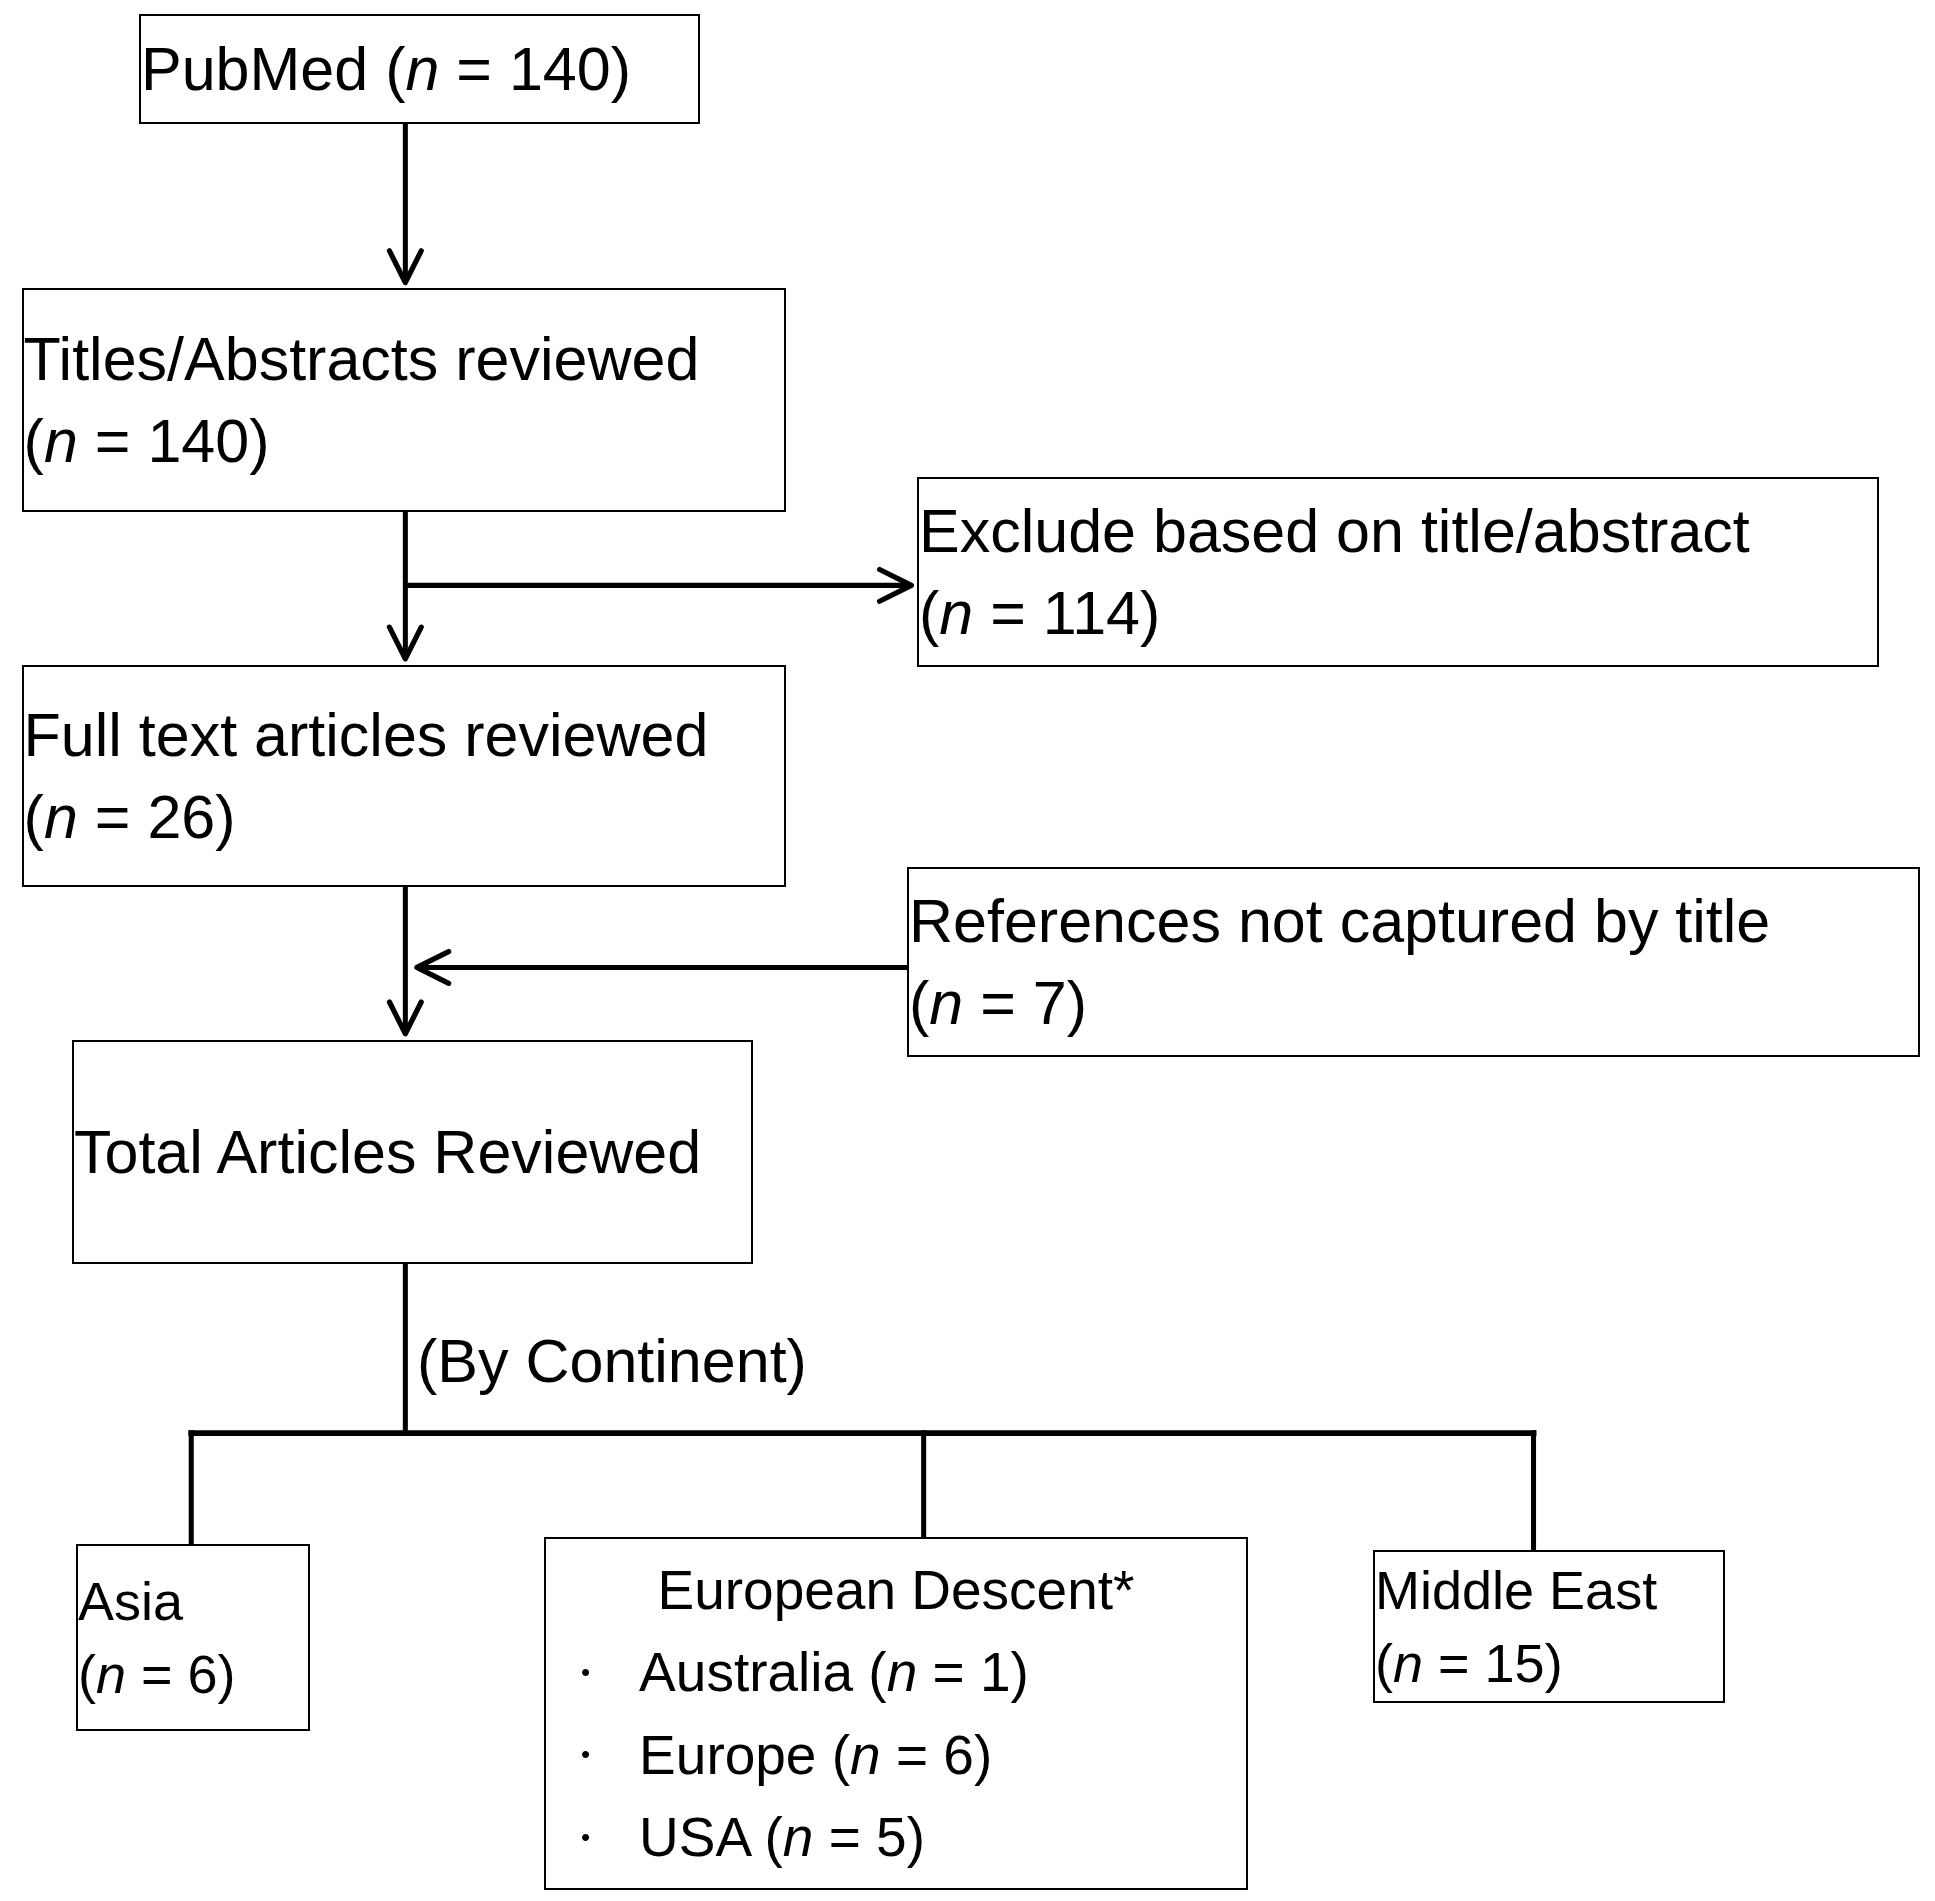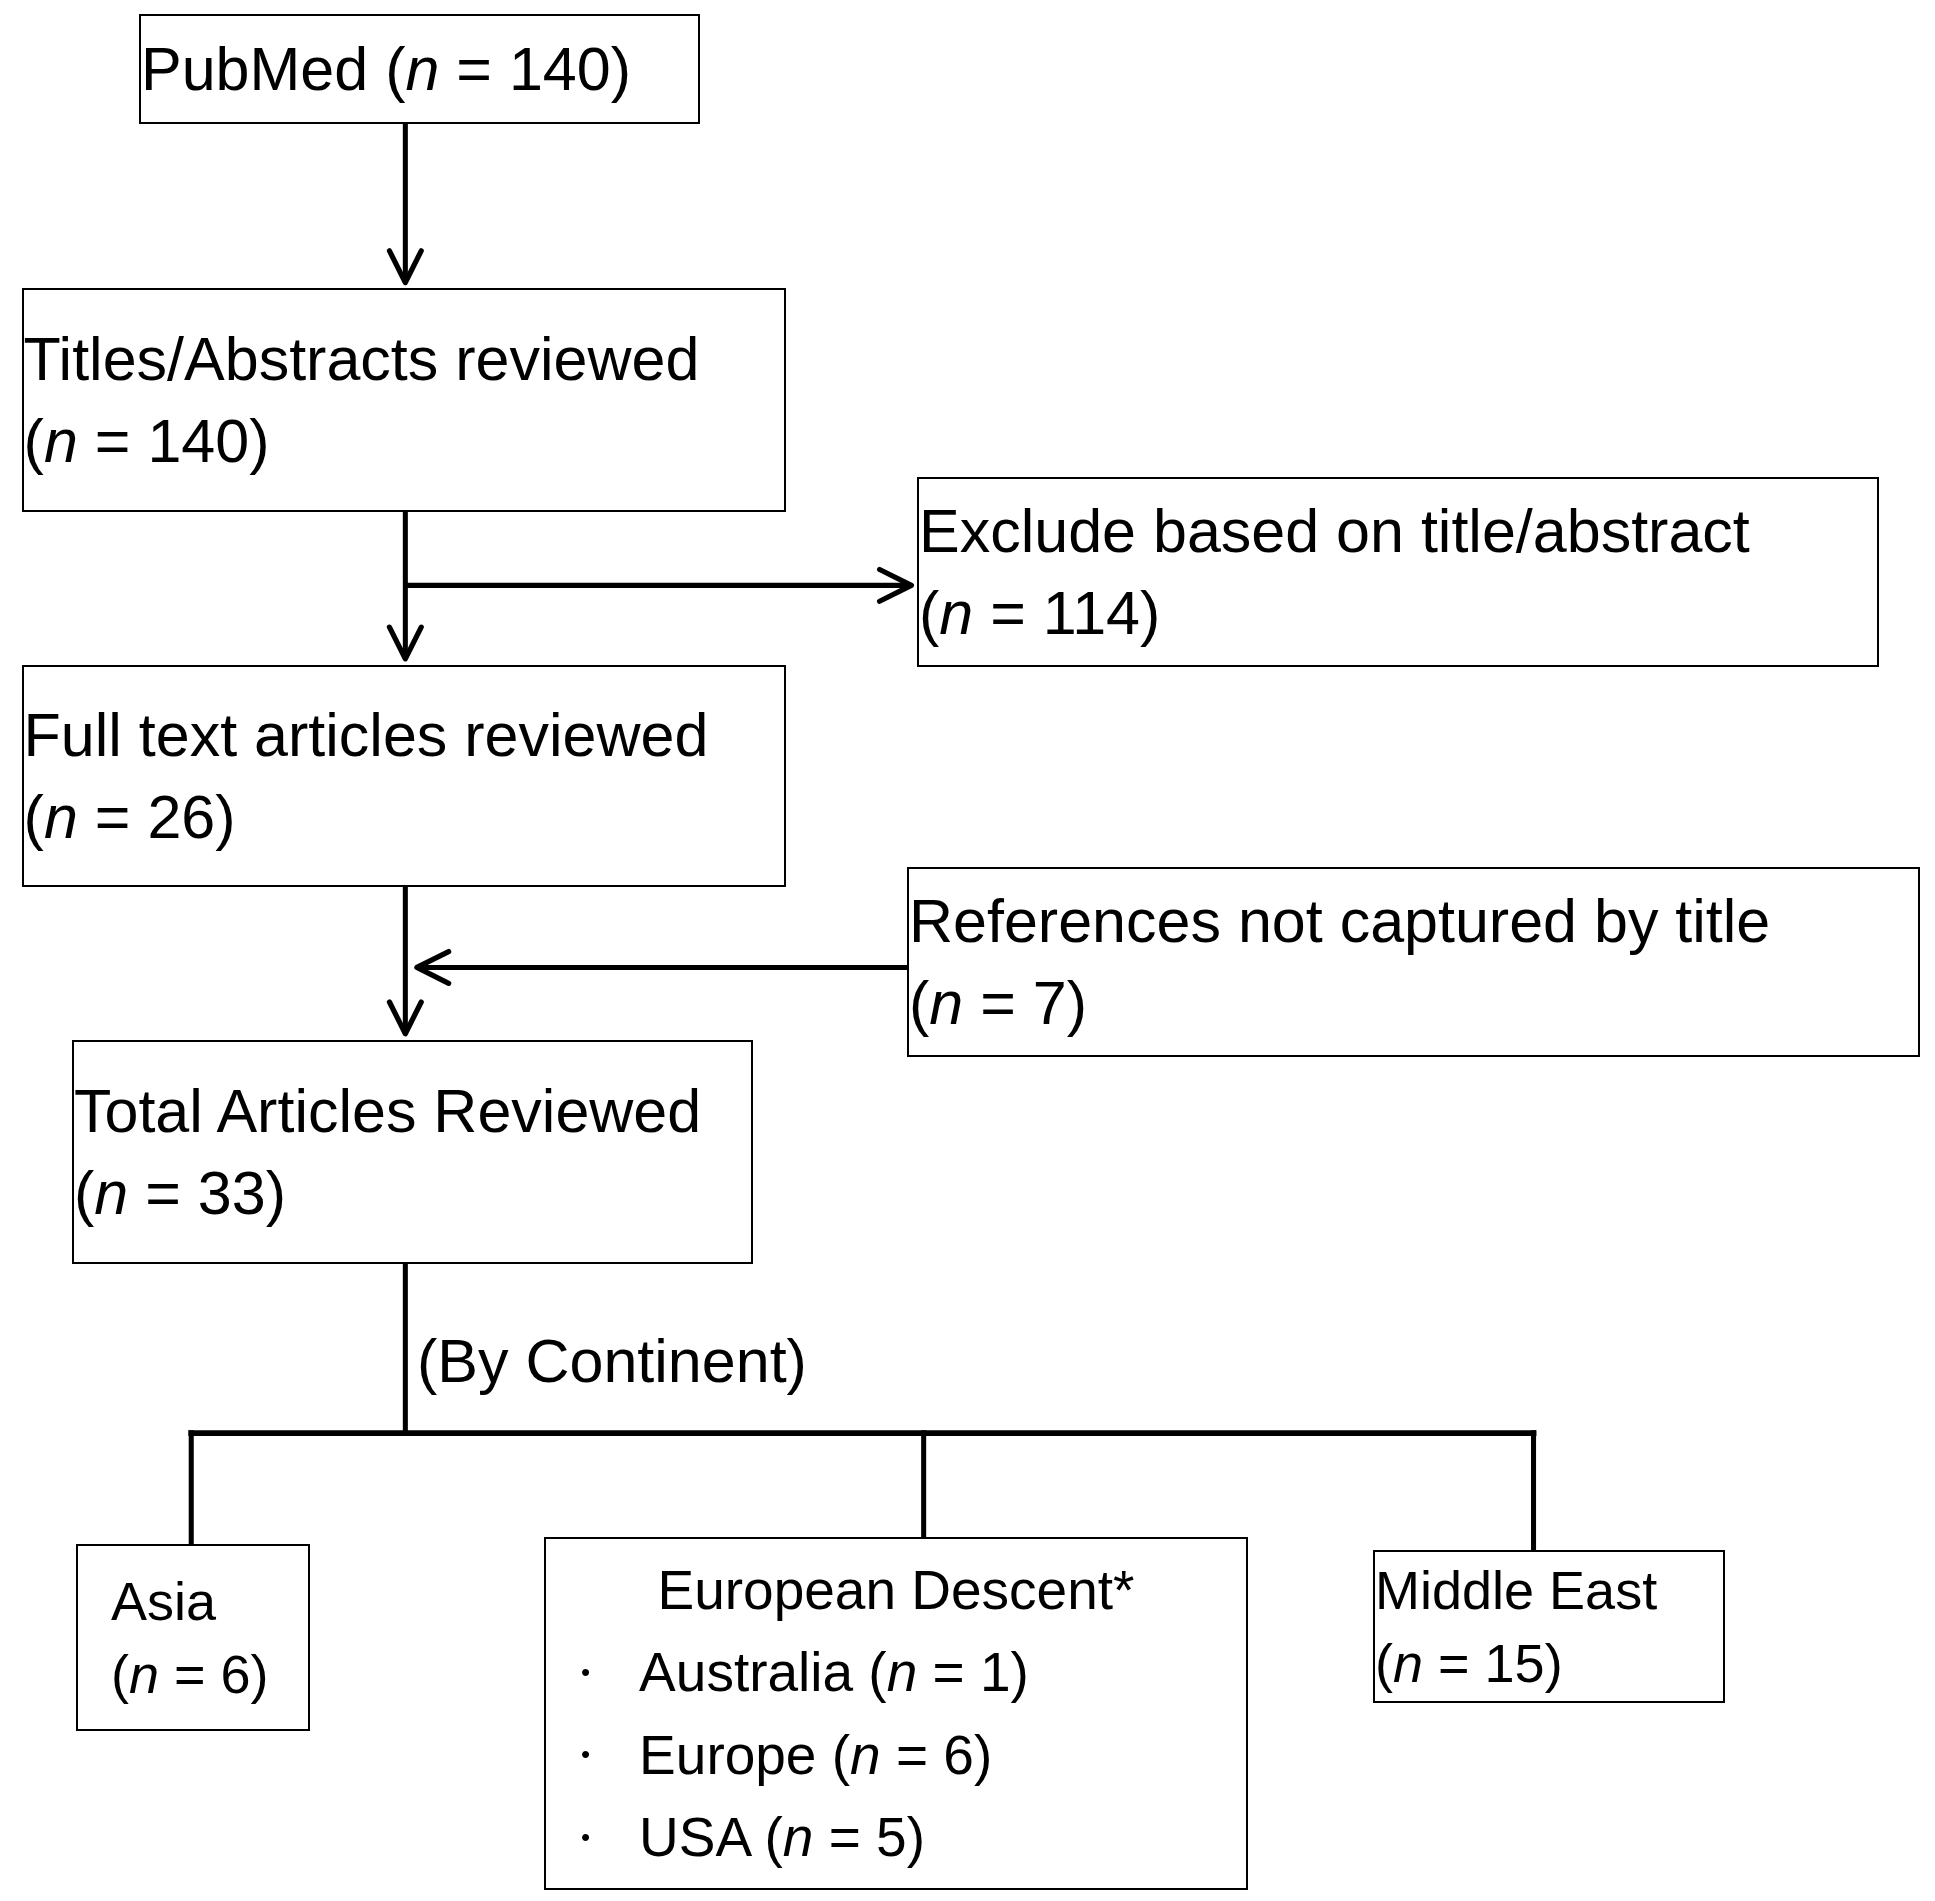--- a/index.html
+++ b/index.html
@@ -13,21 +13,21 @@
     display:flex; flex-direction:column; align-items:flex-start; justify-content:center;
     text-align:center; line-height:1.35; font-size:61px;
   }
   .box span { display:block; }
   #pubmed-box   { left:139px;  top:14.4px;   width:561px;  height:110px; }
   #titles-box   { left:21.6px;   top:288px;  width:764px; height:224px; }
   #exclude-box  { left:917px; top:477px;  width:962px; height:190px; }
   #fulltext-box { left:21.6px;   top:665px;  width:764px; height:222px; }
   #references-box { left:907px; top:867px; width:1013px; height:190px; }
   #total-box    { left:72px;  top:1040px; width:681px;  height:224px; }
-  #asia-box     { left:76px;  top:1544px; width:234px;  height:187px; font-size:54px;padding-left:33px; }
+  #asia-box     { left:76px;  top:1544px; width:234px;  height:187px; font-size:54px; }
   #european-box { left:544px;  top:1537px; width:704px;  height:353px; font-size:55px; line-height:1.5; }
   #mideast-box  { left:1373px; top:1550px; width:352px;  height:153px; font-size:54px; }
   #by-continent-label {
     position:absolute; left:417px; top:1325px; font-size:61px; line-height:1.2;
     white-space:nowrap;
   }
   #european-box .box-title { align-self:stretch; text-align:center; }
   #european-box ul {
     list-style:none; margin:0; padding:0; align-self:stretch; text-align:left;
   }
@@ -82,21 +82,20 @@
     <span class="nval">(<i>n</i> = 26)</span>
   </div>
 
   <div class="box" id="references-box">
     <span>References not captured by title</span>
     <span class="nval">(<i>n</i> = 7)</span>
   </div>
 
   <div class="box" id="total-box">
     <span>Total Articles Reviewed</span>
-    <span class="nval">(<i>n</i> = 33)</span>
   </div>
 
   <div id="by-continent-label">(By Continent)</div>
 
   <div class="box" id="asia-box">
     <span>Asia</span>
     <span class="nval">(<i>n</i> = 6)</span>
   </div>
 
   <div class="box" id="european-box">

